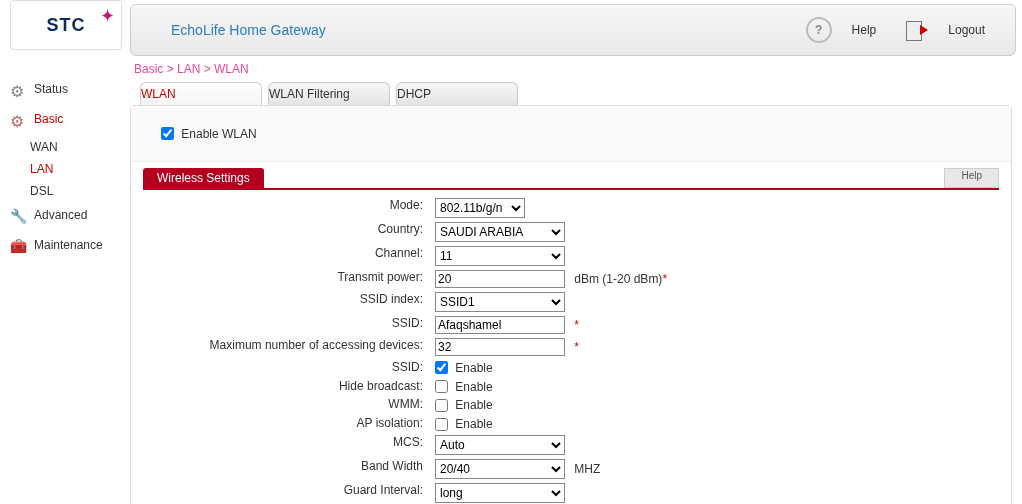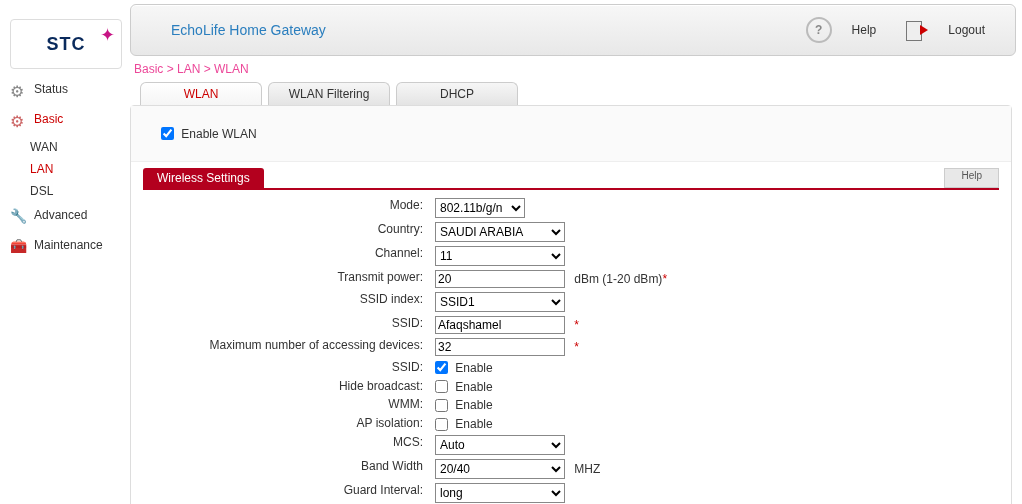--- a/index.html
+++ b/index.html
@@ -20,21 +20,21 @@
   align-items: center;
   background: linear-gradient(#f7f7f7, #e8e8e8);
   border: 1px solid #ccc;
   border-radius: 6px;
   margin: 4px 6px 0 130px;
   box-shadow: inset 0 1px 0 #fff;
 }
 .logo-area {
   position: absolute;
   left: 10px;
-  top: 19px;
+  top: 0;
   width: 110px;
   height: 48px;
   border: 1px solid #ddd;
   background: #fff;
   border-radius: 4px;
   display: flex;
   align-items: center;
   justify-content: center;
   font-size: 10px;
   color: #444;
@@ -120,21 +120,21 @@
   color: #ec4899;
   padding: 2px 0 6px 4px;
 }
 .tabs {
   display: flex;
   gap: 6px;
   padding-left: 10px;
 }
 .tab {
   width: 120px;
-  text-align: center;
+  text-align: left;
   padding: 4px 0;
   border: 1px solid #ccc;
   border-bottom: none;
   border-radius: 6px 6px 0 0;
   background: linear-gradient(#f6f6f6, #e4e4e4);
   cursor: pointer;
   color: #333;
 }
 .tab.active {
   background: linear-gradient(#ffffff, #f5f5f5);

